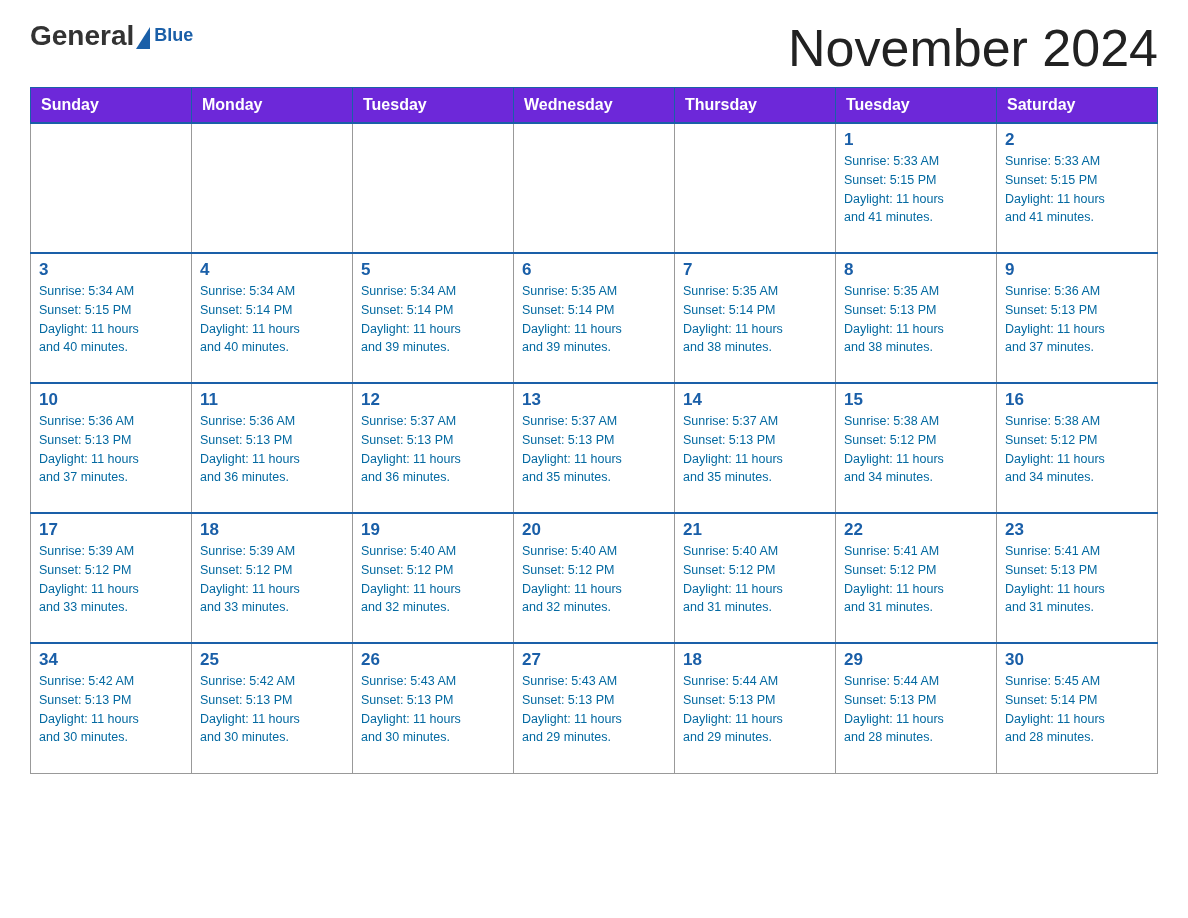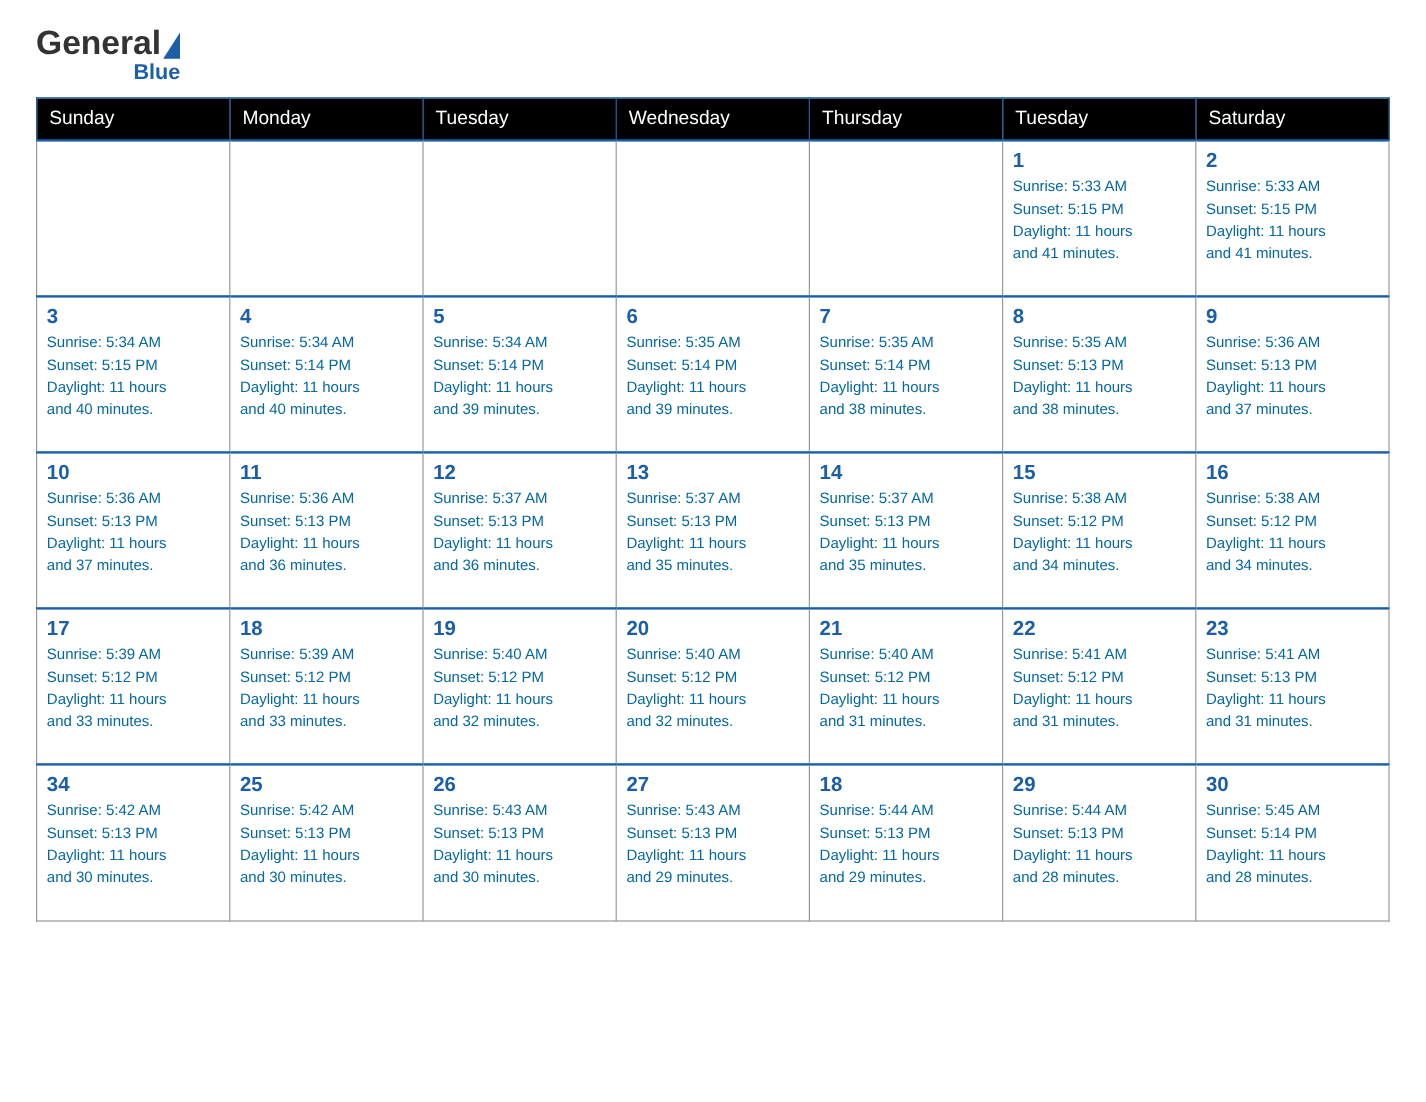--- a/index.html
+++ b/index.html
@@ -11,22 +11,22 @@
       min-height: 918px;
     }
     .header {
       display: flex;
       justify-content: space-between;
       align-items: flex-start;
       margin-bottom: 10px;
     }
     .logo {
       display: flex;
-      flex-direction: column;
-      align-items: flex-end;
+      flex-direction: row;
+      align-items: center;
     }
     .logo-top {
       display: flex;
       align-items: center;
     }
     .logo-general {
       font-size: 28px;
       font-weight: bold;
       color: #333;
       font-family: Arial, sans-serif;
@@ -59,24 +59,24 @@
       font-size: 22px;
       color: #555;
       margin-top: 4px;
     }
     .calendar {
       width: 100%;
       border-collapse: collapse;
       margin-top: 10px;
     }
     .calendar th {
-      background-color: #000000;
+      background-color: #6d28d9;
       color: #fff;
       font-size: 16px;
-      font-weight: normal;
+      font-weight: bold;
       padding: 8px 10px;
       text-align: left;
       border: 1px solid #1a5fa8;
     }
     .calendar td {
       border: 1px solid #999;
       vertical-align: top;
       padding: 6px 8px;
       width: 14.28%;
       min-height: 110px;
@@ -107,20 +107,21 @@
 
 <div class="header">
   <div class="logo">
     <div class="logo-top">
       <span class="logo-general">General</span>
       <div class="logo-triangle"></div>
     </div>
     <span class="logo-text-blue">Blue</span>
   </div>
   <div class="title-block">
+    <div class="month-year">November 2024</div>
   </div>
 </div>
 
 <table class="calendar">
   <thead>
     <tr>
     <th>Sunday</th>
         <th>Monday</th>
         <th>Tuesday</th>
         <th>Wednesday</th>

